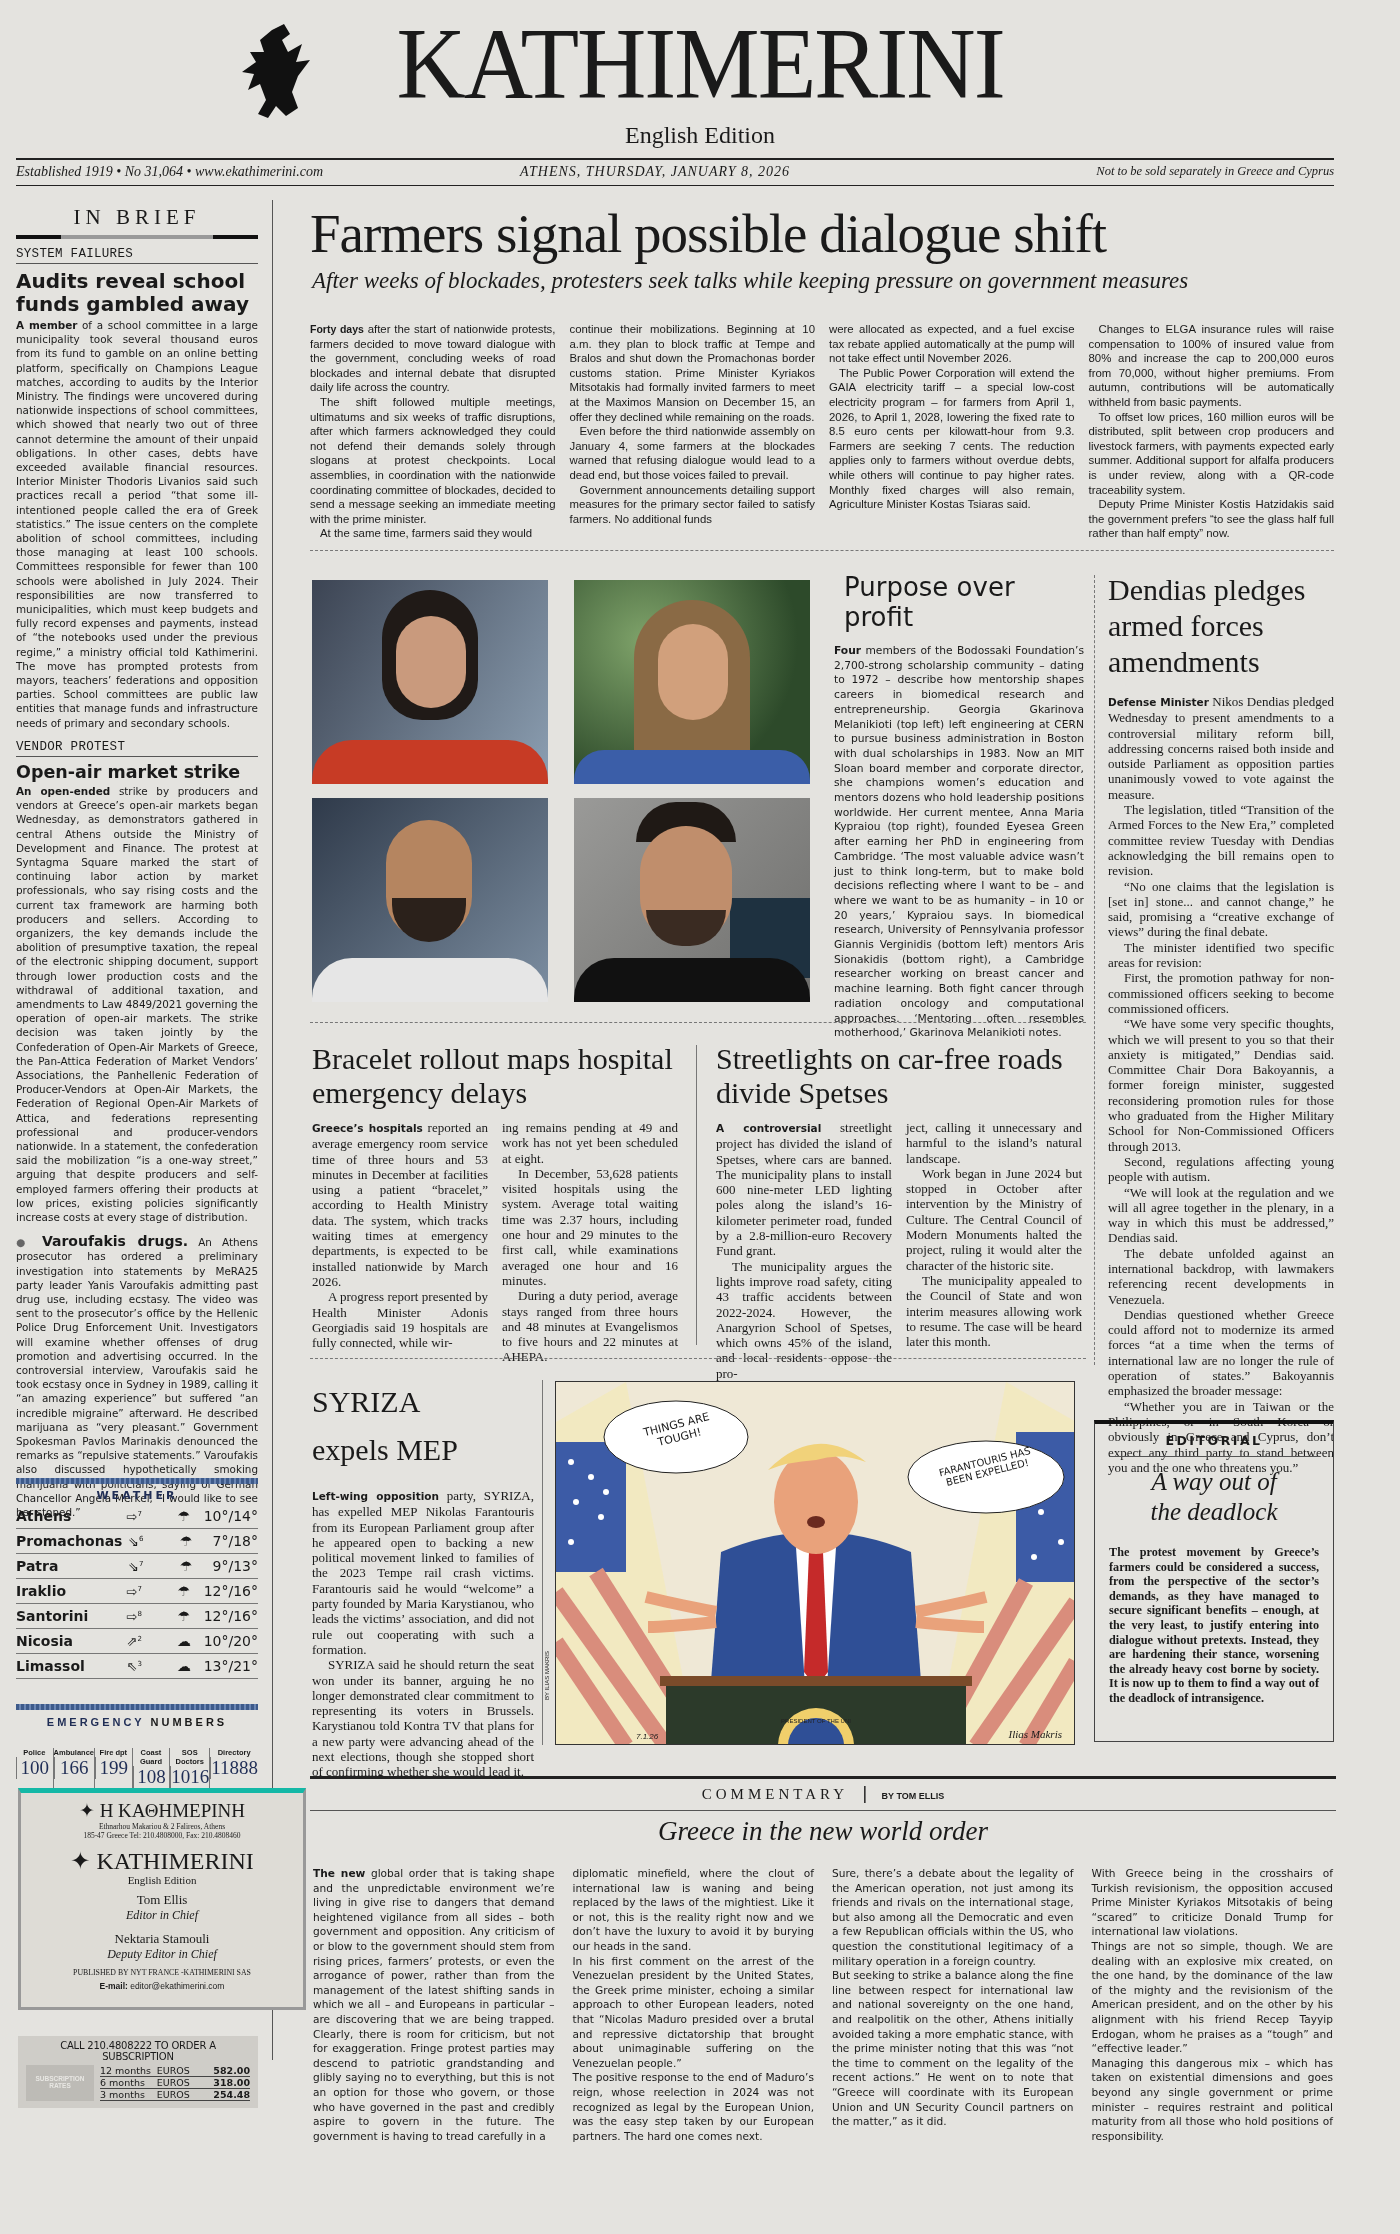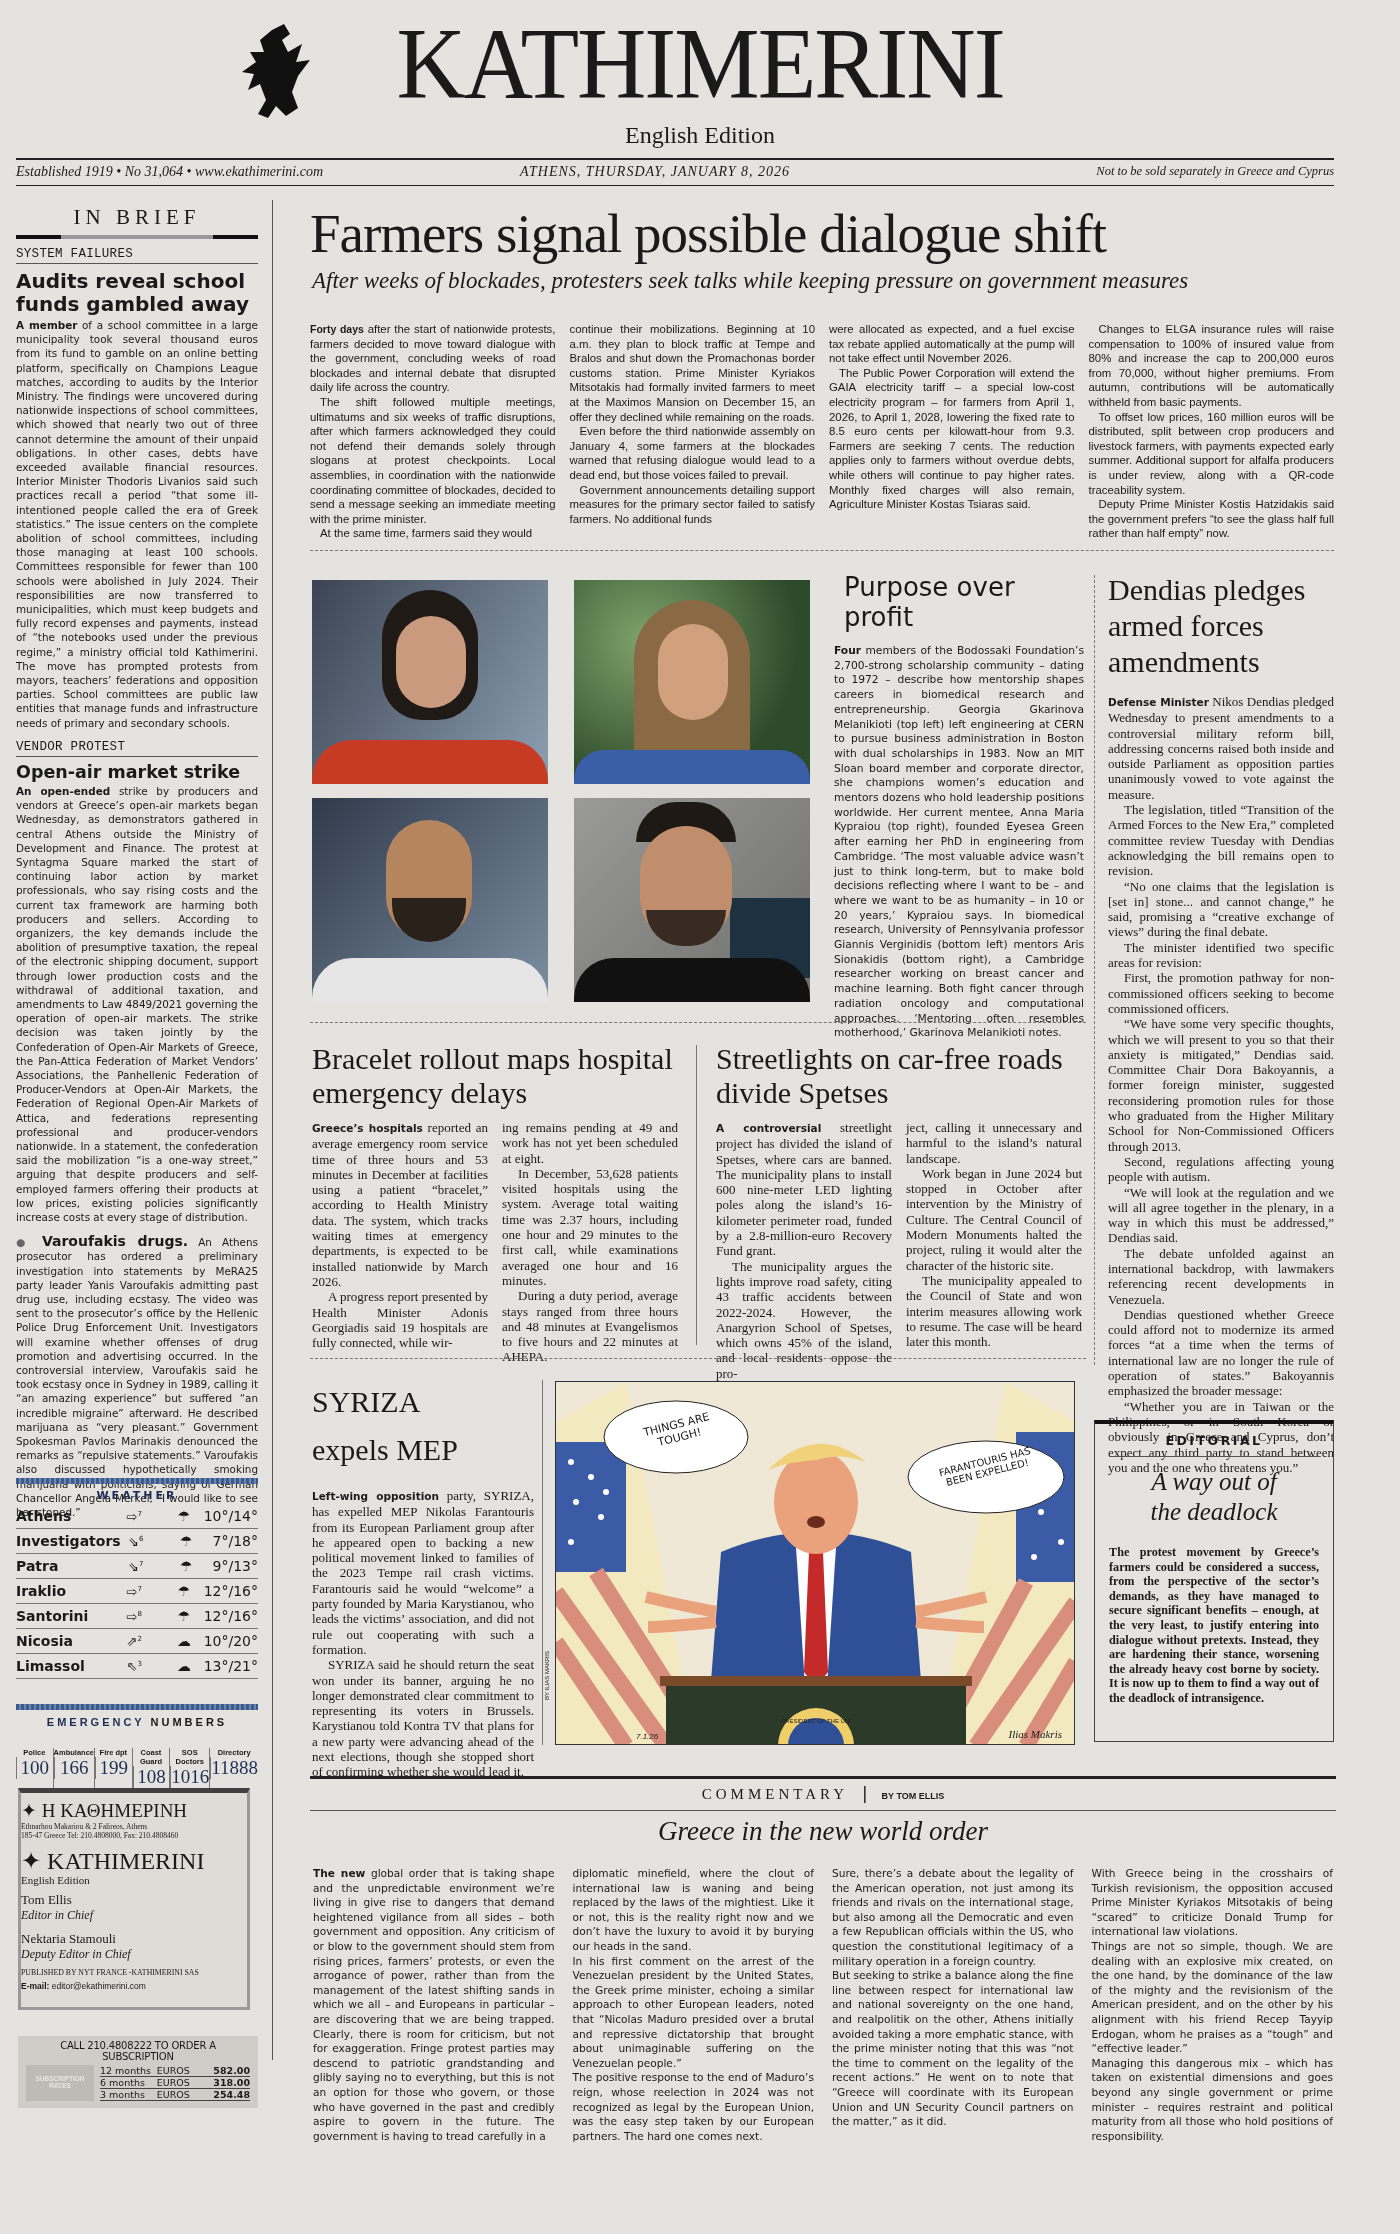--- a/index.html
+++ b/index.html
@@ -80,21 +80,21 @@
   <div class="band"></div>
   <div style="text-align:center;font-family:'DejaVu Sans',sans-serif;font-weight:700;font-size:11px;letter-spacing:3px;color:#1f2d55;margin:5px 0 2px">WEATHER</div>
   <div>
     <div class="weather-row">
         <span class="city">Athens</span>
         <span class="wind"><span>⇨</span><sup style="font-size:7px">7</sup></span>
         <span class="sky">☂</span>
         <span class="temp">10°/14°</span>
       </div>
     <div class="weather-row">
-        <span class="city">Investigators</span>
+        <span class="city">Promachonas</span>
         <span class="wind"><span>⇘</span><sup style="font-size:7px">6</sup></span>
         <span class="sky">☂</span>
         <span class="temp">7°/18°</span>
       </div>
     <div class="weather-row">
         <span class="city">Patra</span>
         <span class="wind"><span>⇘</span><sup style="font-size:7px">7</sup></span>
         <span class="sky">☂</span>
         <span class="temp">9°/13°</span>
       </div>
@@ -149,21 +149,21 @@
         <div class="em-label">SOS Doctors</div>
         <div class="em-num">1016</div>
       </div>
     <div>
         <div class="em-label">Directory</div>
         <div class="em-num">11888</div>
       </div>
   </div>
 </div>
 
-<div class="abs box" style="left:18px;top:1788px;width:232px;height:222px;border-top:5px solid #404040;text-align:left;padding-top:6px">
+<div class="abs box" style="left:18px;top:1788px;width:288px;height:222px;border-top:5px solid #14b8a6;text-align:center;padding-top:6px">
   <div style="font-family:'Liberation Serif',serif;font-size:19px"><span>✦ </span><span>Η ΚΑΘΗΜΕΡΙΝΗ</span></div>
   <div style="font-family:'Liberation Serif',serif;font-size:7.5px">Ethnarhou Makariou &amp; 2 Falireos, Athens</div>
   <div style="font-family:'Liberation Serif',serif;font-size:7.5px">185-47 Greece Tel: 210.4808000, Fax: 210.4808460</div>
   <div style="font-family:'Liberation Serif',serif;font-size:24px;margin-top:8px;line-height:26px"><span>✦ </span><span>KATHIMERINI</span></div>
   <div style="font-family:'Liberation Serif',serif;font-size:11px">English Edition</div>
   <div style="font-family:'Liberation Serif',serif;font-size:13px;margin-top:6px">Tom Ellis</div>
   <div style="font-family:'Liberation Serif',serif;font-style:italic;font-size:12px">Editor in Chief</div>
   <div style="font-family:'Liberation Serif',serif;font-size:13px;margin-top:8px">Nektaria Stamouli</div>
   <div style="font-family:'Liberation Serif',serif;font-style:italic;font-size:12px">Deputy Editor in Chief</div>
   <div style="font-family:'Liberation Serif',serif;font-size:7.8px;margin-top:6px">PUBLISHED BY NYT FRANCE -KATHIMERINI SAS</div>

